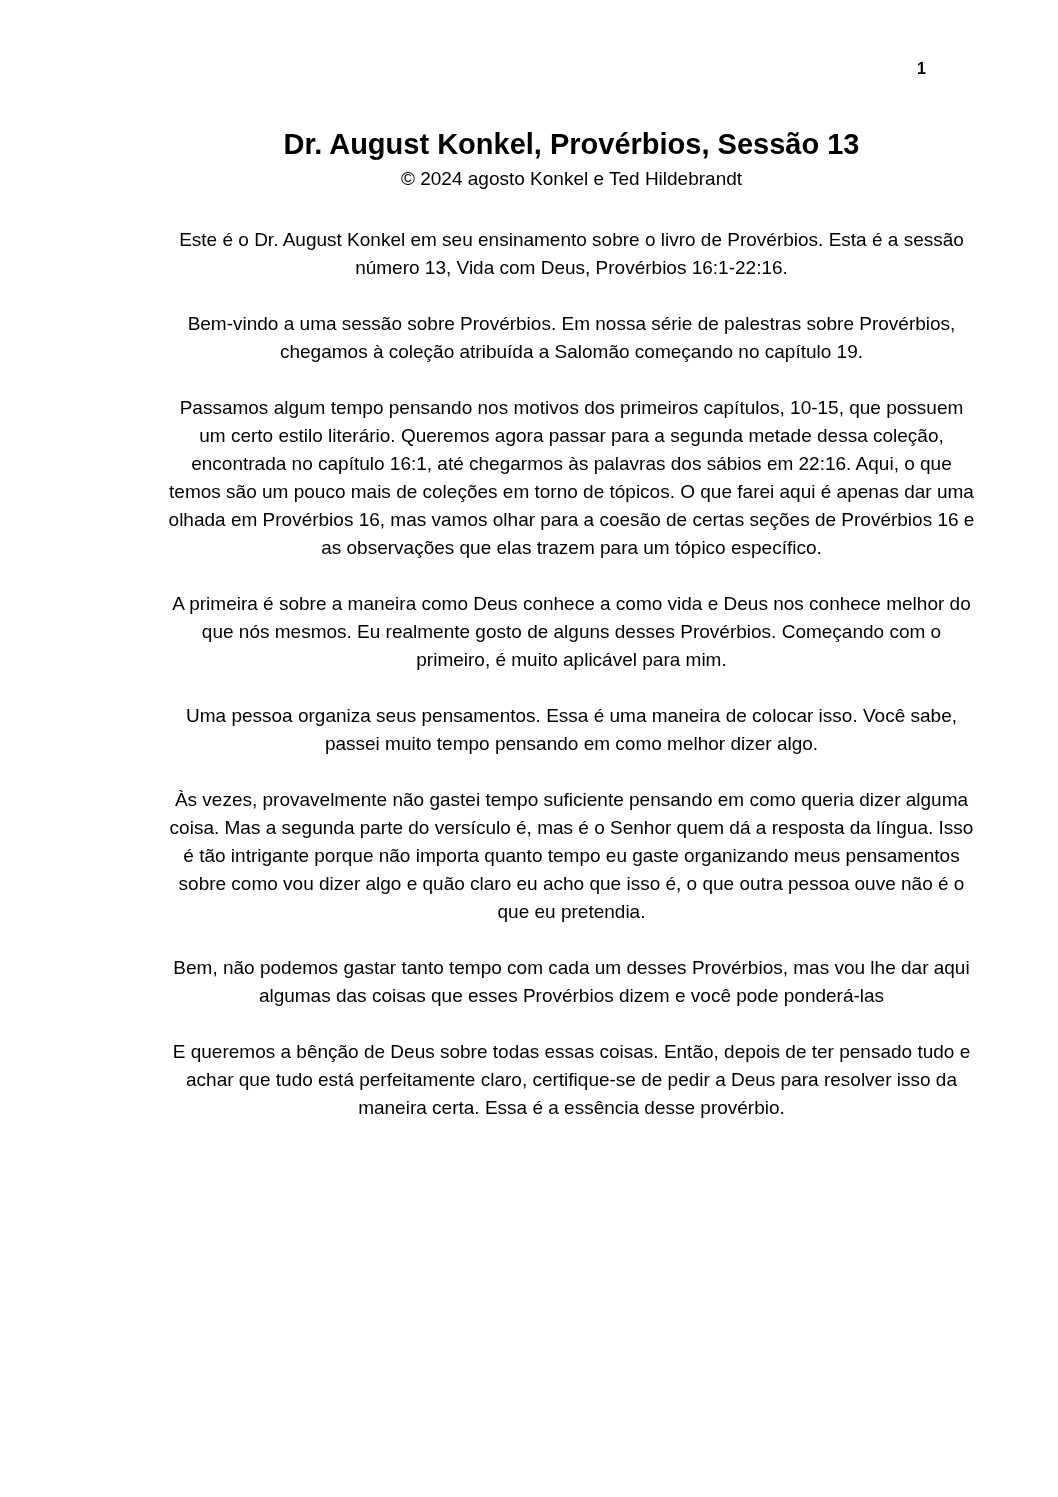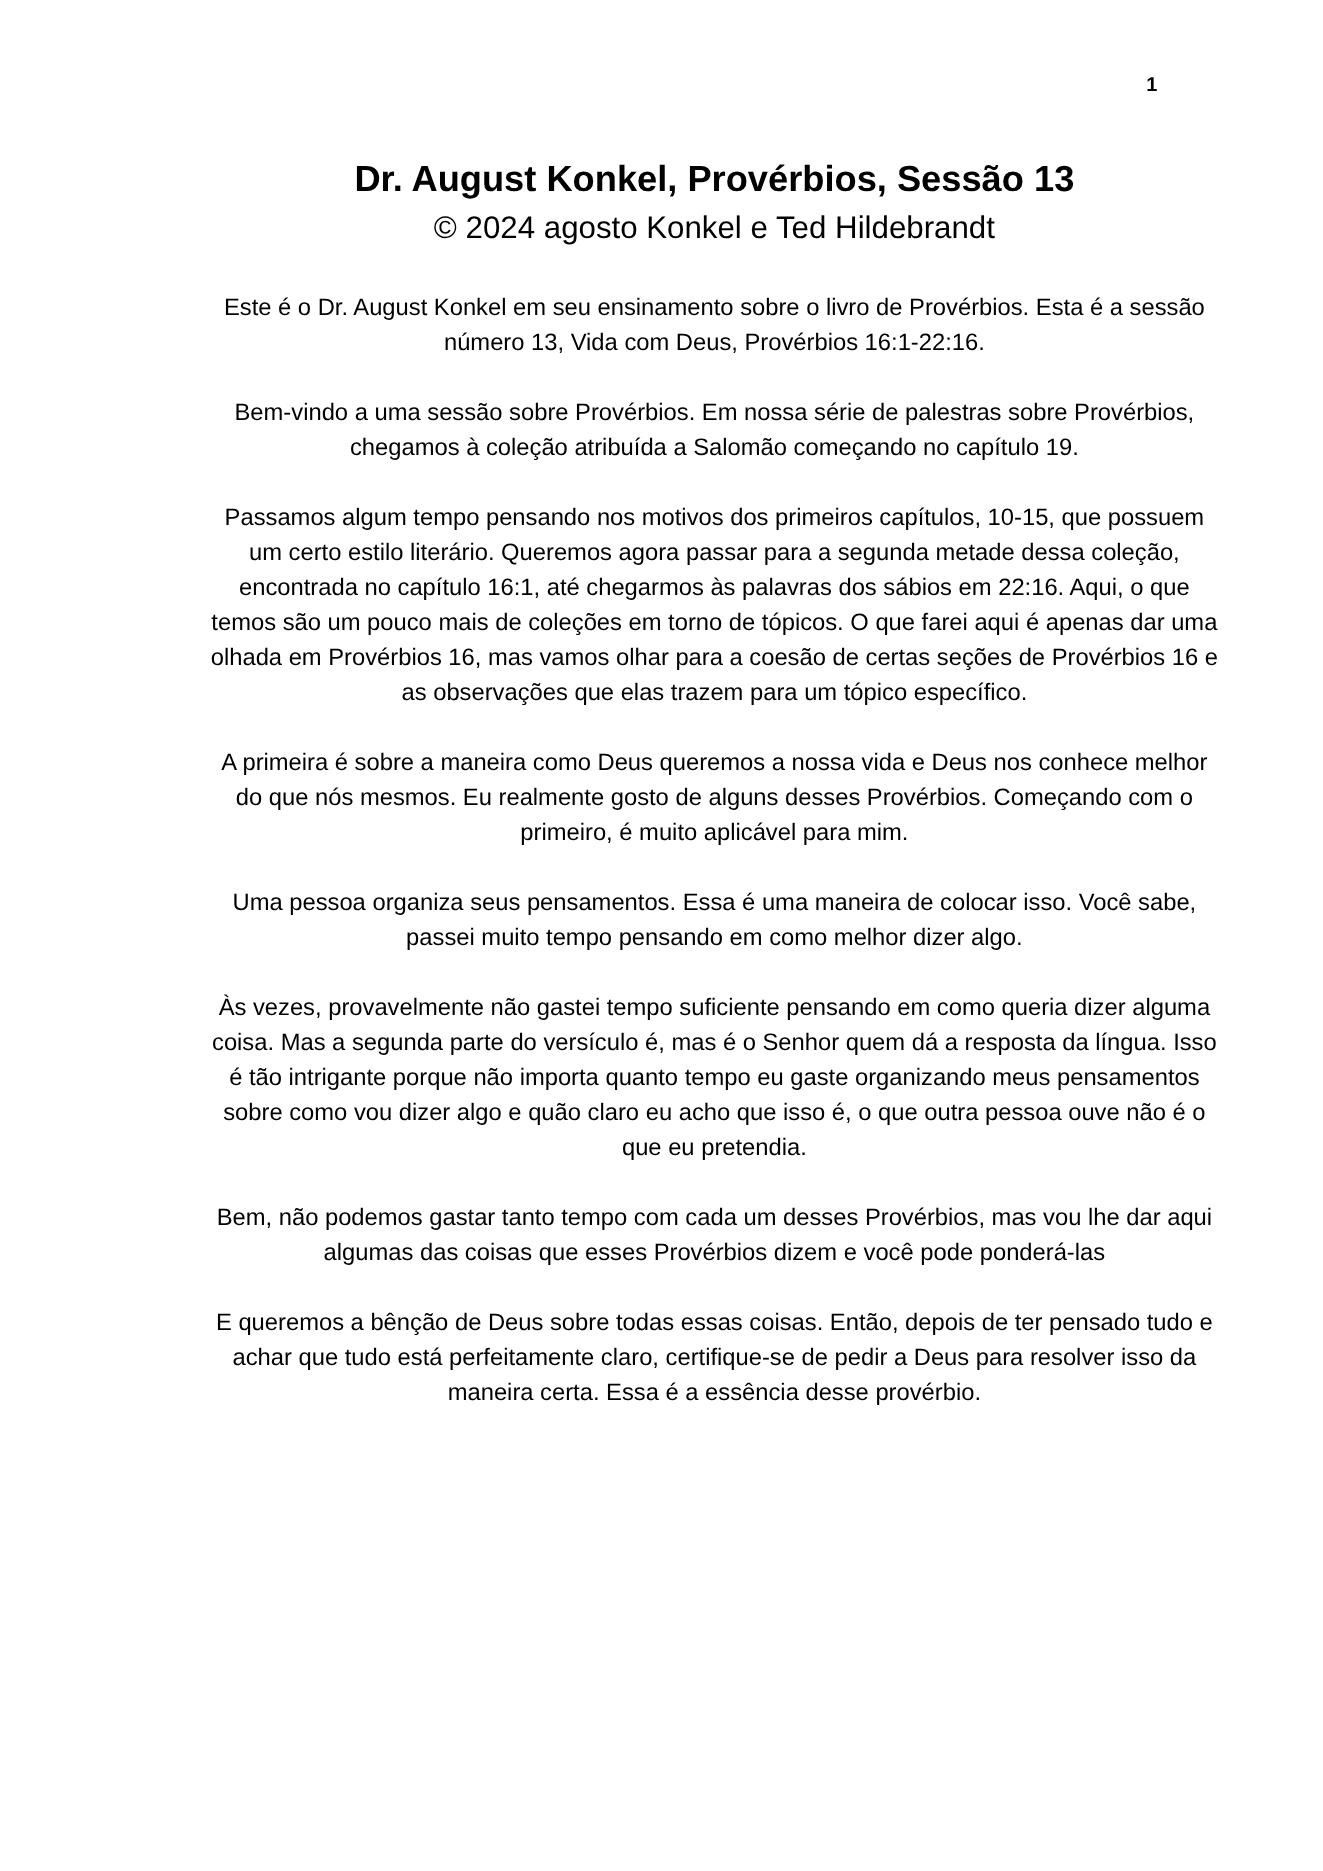--- a/index.html
+++ b/index.html
@@ -27,21 +27,21 @@
     margin-left: 40px;
   }
   .title {
     font-size: 29px;
     font-weight: bold;
     text-align: center;
     margin: 0 0 7px 0;
     line-height: 1.15;
   }
   .subtitle {
-    font-size: 25px;
+    font-size: 19px;
     text-align: center;
     margin: 0 0 36px 0;
   }
   .body-para {
     font-size: 19px;
     line-height: 28px;
     margin: 0 0 28px 0;
     text-align: center;
   }
 </style>
@@ -49,19 +49,19 @@
 <body>
 
 <div class="page">
   <div class="page-number">1</div>
   <div class="content">
     <h1 class="title">Dr. August Konkel, Provérbios, Sessão 13</h1>
     <div class="subtitle">© 2024 agosto Konkel e Ted Hildebrandt</div>
     <p class="body-para">Este é o Dr. August Konkel em seu ensinamento sobre o livro de Provérbios. Esta é a sessão número 13, Vida com Deus, Provérbios 16:1-22:16.</p>
     <p class="body-para">Bem-vindo a uma sessão sobre Provérbios. Em nossa série de palestras sobre Provérbios, chegamos à coleção atribuída a Salomão começando no capítulo 19.</p>
     <p class="body-para">Passamos algum tempo pensando nos motivos dos primeiros capítulos, 10-15, que possuem um certo estilo literário. Queremos agora passar para a segunda metade dessa coleção, encontrada no capítulo 16:1, até chegarmos às palavras dos sábios em 22:16. Aqui, o que temos são um pouco mais de coleções em torno de tópicos. O que farei aqui é apenas dar uma olhada em Provérbios 16, mas vamos olhar para a coesão de certas seções de Provérbios 16 e as observações que elas trazem para um tópico específico.</p>
-    <p class="body-para">A primeira é sobre a maneira como Deus queremos a nossa vida e Deus nos conhece melhor do que nós mesmos. Eu realmente gosto de alguns desses Provérbios. Começando com o primeiro, é muito aplicável para mim.</p>
+    <p class="body-para">A primeira é sobre a maneira como Deus conhece a como vida e Deus nos conhece melhor do que nós mesmos. Eu realmente gosto de alguns desses Provérbios. Começando com o primeiro, é muito aplicável para mim.</p>
     <p class="body-para">Uma pessoa organiza seus pensamentos. Essa é uma maneira de colocar isso. Você sabe, passei muito tempo pensando em como melhor dizer algo.</p>
     <p class="body-para">Às vezes, provavelmente não gastei tempo suficiente pensando em como queria dizer alguma coisa. Mas a segunda parte do versículo é, mas é o Senhor quem dá a resposta da língua. Isso é tão intrigante porque não importa quanto tempo eu gaste organizando meus pensamentos sobre como vou dizer algo e quão claro eu acho que isso é, o que outra pessoa ouve não é o que eu pretendia.</p>
     <p class="body-para">Bem, não podemos gastar tanto tempo com cada um desses Provérbios, mas vou lhe dar aqui algumas das coisas que esses Provérbios dizem e você pode ponderá-las</p>
     <p class="body-para">E queremos a bênção de Deus sobre todas essas coisas. Então, depois de ter pensado tudo e achar que tudo está perfeitamente claro, certifique-se de pedir a Deus para resolver isso da maneira certa. Essa é a essência desse provérbio.</p>
   </div>
 </div>
 
 </body></html>

